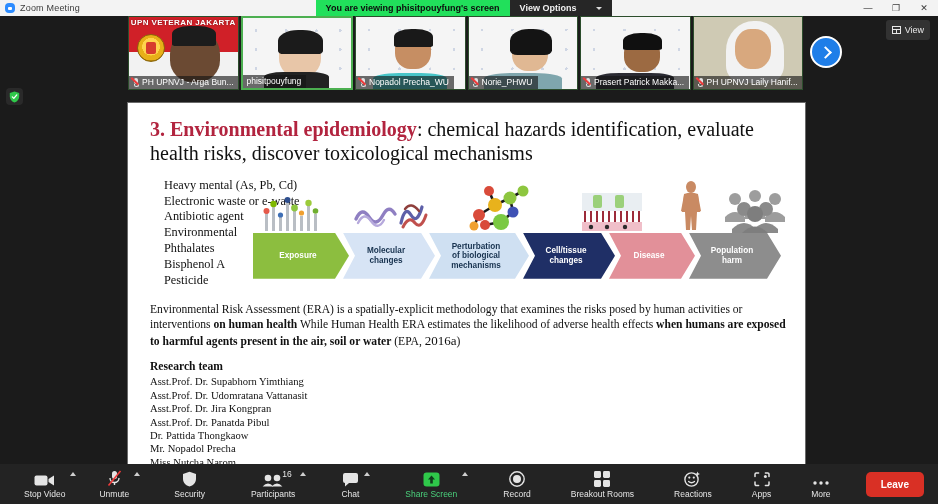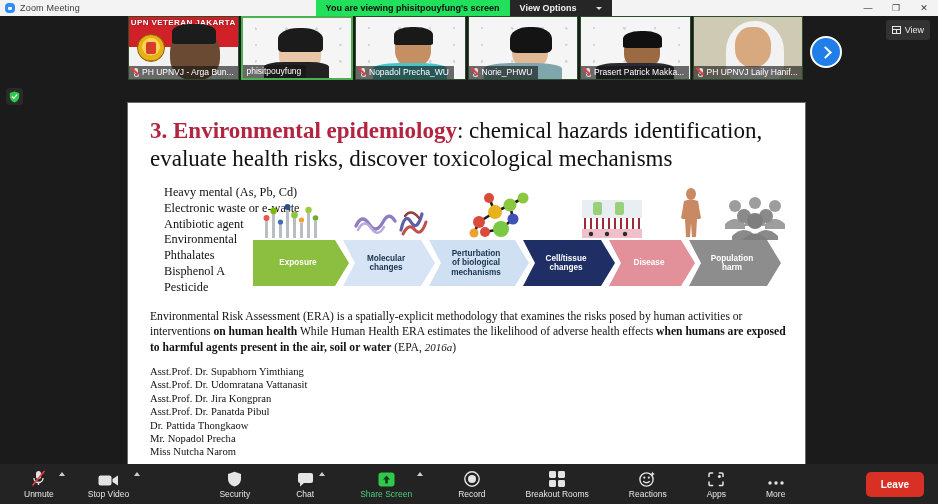--- a/index.html
+++ b/index.html
@@ -44,21 +44,21 @@
     width:28px;height:16px;display:flex;align-items:center;justify-content:center;
     font-size:9px;color:#3a3a3a;
   }
 
   
   .thumbstrip{
     position:absolute;left:128px;top:16px;width:675px;height:70px;
     display:flex;gap:2px;
   }
   .thumb{
-    position:relative;flex:1 1 0;height:64px;overflow:hidden;background:#b9b9b9;
+    position:relative;flex:1 1 0;height:74px;overflow:hidden;background:#b9b9b9;
     border:1px solid #2c4d2c;box-sizing:border-box;
   }
   .thumb.active{border:2px solid #4caf50;}
   .thumb .bg{position:absolute;inset:0;}
   .bg-indoflag{background:linear-gradient(180deg,#d02028 0 48%,#f2f2f2 48% 100%);}
   .bg-white-banner{background:#f5f5f5;}
   .bg-plain{background:#ededed;}
   .banner-text{
     position:absolute;top:1px;left:0;right:0;text-align:center;
     font-size:8px;font-weight:bold;color:#fff;letter-spacing:.4px;
@@ -141,21 +141,21 @@
   .enc-shield svg{display:block;}
 
   
   .slide{
     position:absolute;left:128px;top:103px;width:677px;height:362px;
     background:#ffffff;box-sizing:border-box;
     font-family:"Liberation Serif",serif;color:#101010;
     box-shadow:0 0 0 1px #6a6a6a;
   }
   .slide-title{
-    margin:14px 18px 0 22px;font-size:23px;line-height:1.22;font-weight:normal;
+    margin:14px 18px 0 22px;font-size:20px;line-height:1.22;font-weight:normal;
   }
   .slide-title .hl{color:#b2243f;font-weight:bold;}
 
   .mid{position:relative;margin-top:12px;height:120px;}
   .bullets{
     position:absolute;left:36px;top:0;font-size:12.3px;line-height:1.285;white-space:nowrap;
   }
   .chain{position:absolute;left:125px;top:0;width:530px;height:118px;}
   .chain-icons{position:relative;height:55px;}
   .ic{position:absolute;bottom:0;}
@@ -173,21 +173,21 @@
   .a-lt{background:#d7e4f5;}
   .a-lt2{background:#cfe0f2;}
   .a-navy{background:#1f2f66;color:#fff;}
   .a-pink{background:#e29099;color:#fff;}
   .a-gray{background:#8d8d8d;color:#fff;}
 
   .para{
     margin:4px 18px 0 22px;font-size:11.6px;line-height:1.32;text-align:left;
   }
   .para b{font-weight:bold;}
-  .para .small{font-size:11px;font-style:italic;}
+  .para .small{font-size:13px;}
   .team{margin:10px 18px 0 22px;font-size:10.6px;line-height:1.265;}
   .team .th{font-weight:bold;font-size:11.6px;display:block;margin-bottom:1px;}
 
   
   .toolbar{
     position:absolute;left:0;bottom:0;width:938px;height:40px;background:#232323;
     display:flex;align-items:center;
   }
   .tb-item{
     position:relative;height:40px;display:flex;flex-direction:column;
@@ -485,67 +485,81 @@
           <div class="arrow a-gray notch" style="flex:0 0 92px;">Population<br>harm</div>
         </div>
       </div>
     </div>
 
     <div class="para">
       <span>Environmental Risk Assessment (ERA) is a spatially-explicit methodology that examines the risks posed by human activities or interventions </span><b>on human health</b><span> While Human Health ERA estimates the likelihood of adverse health effects </span><b>when humans are exposed to harmful agents present in the air, soil or water</b><span> (EPA, </span><span class="small">2016a</span><span>)</span>
     </div>
 
     <div class="team">
+      <span class="th">Research team</span>
       <div>Asst.Prof. Dr. Supabhorn Yimthiang</div>
       <div>Asst.Prof. Dr. Udomratana Vattanasit</div>
       <div>Asst.Prof. Dr. Jira Kongpran</div>
       <div>Asst.Prof. Dr. Panatda Pibul</div>
       <div>Dr. Pattida Thongkaow</div>
       <div>Mr. Nopadol Precha</div>
       <div>Miss Nutcha Narom</div>
     </div>
   </div>
 
   <div class="toolbar">
 
     <div class="tb-item" style="margin-left:14px;">
       <span class="ico">
+        <svg width="21" height="13" viewBox="0 0 21 13">
+          <rect x="0.5" y="1.5" width="13" height="10" rx="2" fill="#e4e4e4"></rect>
+          <path d="M14.5 5 L20 1.5 V11.5 L14.5 8 Z" fill="#e4e4e4"></path>
+        </svg>
+      </span>
+      <span>Stop Video</span>
+      <span class="tb-caret"></span>
+    </div>
+
+    <div class="tb-item" style="margin-left:14px;">
+      <span class="ico">
         <svg width="15" height="17" viewBox="0 0 15 17">
           <rect x="5" y="1" width="5" height="8" rx="2.5" fill="#e4e4e4"></rect>
           <path d="M3 8 a4.5 4.5 0 0 0 9 0" stroke="#e4e4e4" stroke-width="1.4" fill="none"></path>
           <line x1="7.5" y1="12.5" x2="7.5" y2="15" stroke="#e4e4e4" stroke-width="1.4"></line>
           <line x1="1.5" y1="15.5" x2="13.5" y2="1" stroke="#ef3b3b" stroke-width="1.6"></line>
         </svg>
       </span>
       <span>Unmute</span>
       <span class="tb-caret"></span>
     </div>
 
-    <div class="tb-item" style="margin-left:14px;">
-      <span class="ico">
-        <svg width="21" height="13" viewBox="0 0 21 13">
-          <rect x="0.5" y="1.5" width="13" height="10" rx="2" fill="#e4e4e4"></rect>
-          <path d="M14.5 5 L20 1.5 V11.5 L14.5 8 Z" fill="#e4e4e4"></path>
-        </svg>
-      </span>
-      <span>Stop Video</span>
-      <span class="tb-caret"></span>
-    </div>
-
     <div class="tb-gap"></div>
 
     <div class="tb-item">
       <span class="ico">
         <svg width="15" height="16" viewBox="0 0 15 16">
           <path d="M7.5 0.8 L14 3 V7.8 C14 11.7 11.2 14.6 7.5 15.5 C3.8 14.6 1 11.7 1 7.8 V3 Z" fill="#e4e4e4"></path>
         </svg>
       </span>
       <span>Security</span>
     </div>
 
+    <div class="tb-item" style="margin-left:26px;">
+      <span class="ico">
+        <svg width="22" height="13" viewBox="0 0 22 13">
+          <circle cx="6" cy="4" r="3.3" fill="#e4e4e4"></circle>
+            <path d="M0.6 12.5 q5.4 -6 10.8 0 Z" fill="#e4e4e4"></path>
+          <circle cx="15" cy="4" r="3.3" fill="#e4e4e4"></circle>
+            <path d="M9.6 12.5 q5.4 -6 10.8 0 Z" fill="#e4e4e4"></path>
+        </svg>
+      </span>
+      <span class="pcount">16</span>
+      <span>Participants</span>
+      <span class="tb-caret"></span>
+    </div>
 
     <div class="tb-item" style="margin-left:26px;">
       <span class="ico">
         <svg width="17" height="14" viewBox="0 0 17 14">
           <path d="M1 2 a2 2 0 0 1 2-2 h11 a2 2 0 0 1 2 2 v6 a2 2 0 0 1 -2 2 h-7 l-4 3.5 v-3.5 h-0 a2 2 0 0 1 -2 -2 Z" fill="#e4e4e4"></path>
         </svg>
       </span>
       <span>Chat</span>
       <span class="tb-caret"></span>
     </div>

